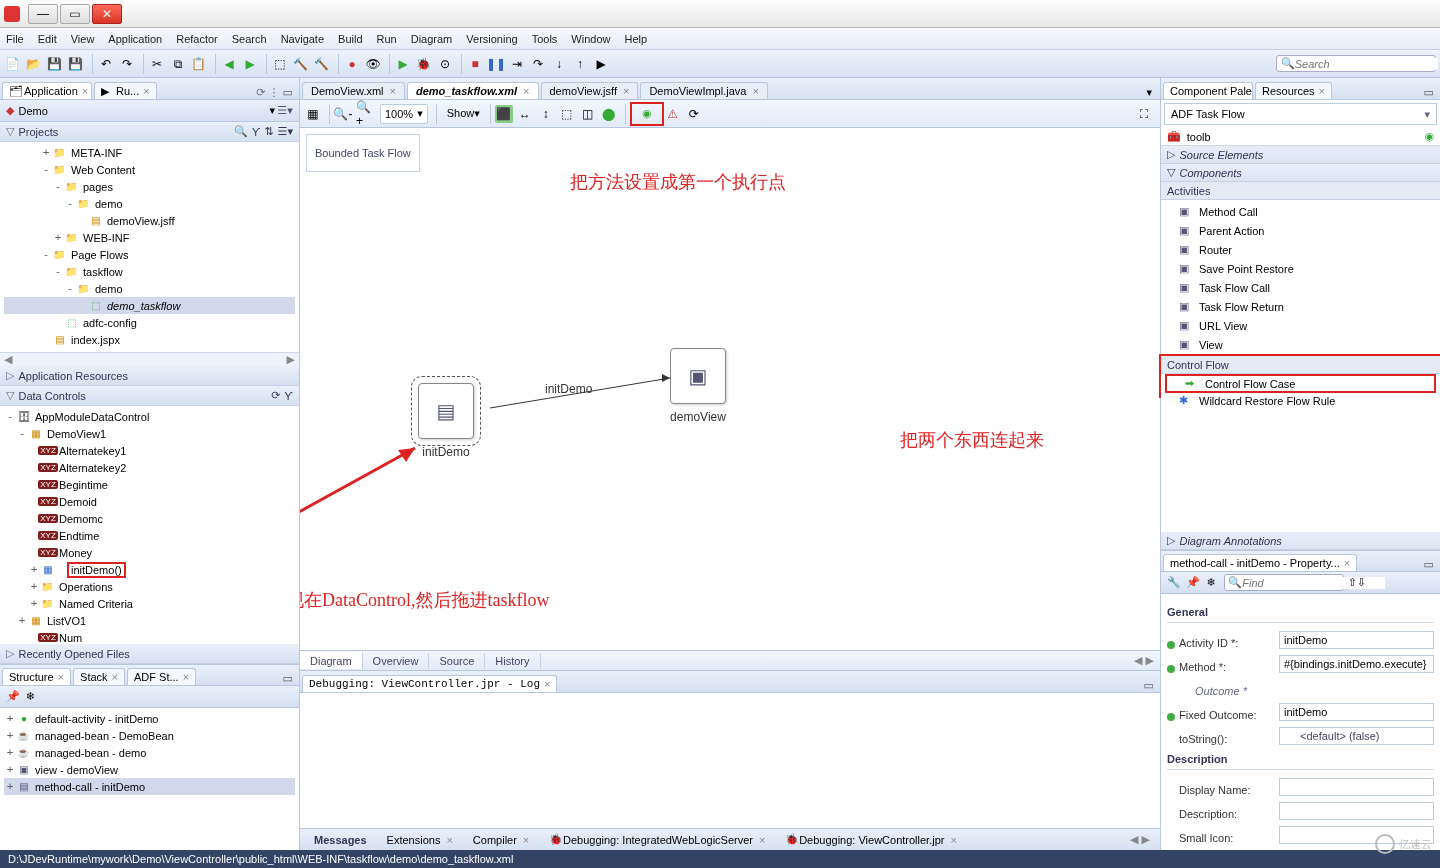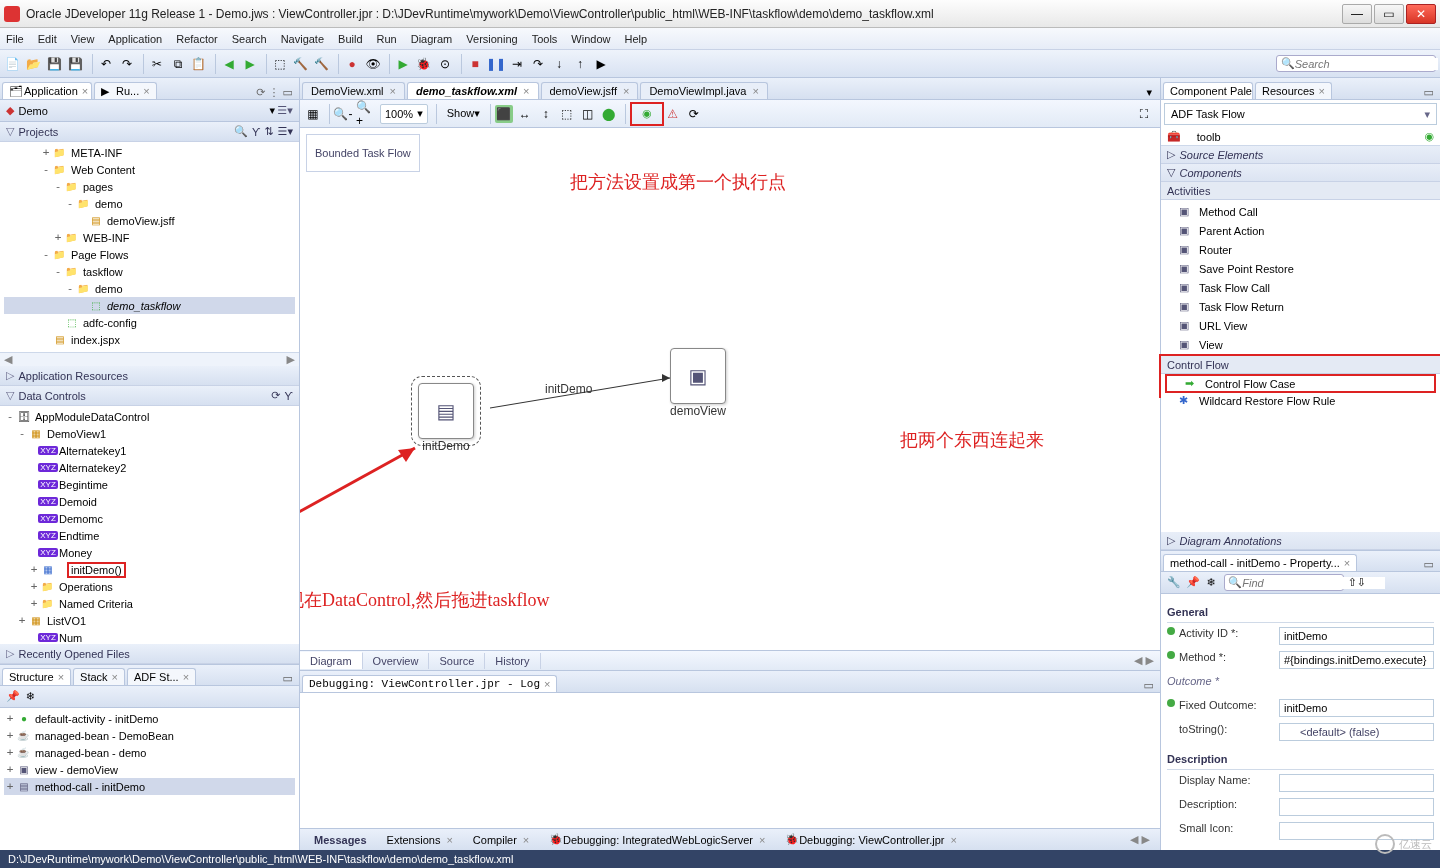--- a/index.html
+++ b/index.html
@@ -27,76 +27,75 @@
 .ptab .x{margin-left:4px;color:#888}
 .ptab .pic{width:12px;height:12px;margin-right:3px;display:inline-block}
 .panel-min{margin-left:auto;padding:0 4px;color:#666}
 .panel-header{height:22px;background:linear-gradient(#eaf0fa,#d6e0f0);border-bottom:1px solid #b8c6de;display:flex;align-items:center;padding:0 6px}
 .panel-header .hbtn{width:16px;height:16px;margin-left:2px;display:flex;align-items:center;justify-content:center;color:#557}
 .tree{padding:2px 4px;overflow:auto;flex:1;font-family:"Courier New",monospace;font-size:12px}
 .tree .row{display:flex;align-items:center;height:17px;white-space:nowrap}
 .tree .tw{width:12px;text-align:center;color:#666;font-family:monospace;cursor:default}
 .tree .ic{width:16px;height:14px;margin-right:3px;display:inline-flex;align-items:center;justify-content:center;font-size:10px}
 .folder{color:#c49b3f}
-.xyzbox{background:#6d28d9;color:#fff;font-size:8px;padding:0 2px;border-radius:2px;font-family:sans-serif}
+.xyzbox{background:#7f1d1d;color:#fff;font-size:8px;padding:0 2px;border-radius:2px;font-family:sans-serif}
 .tree .sel{background:#d0d8ea}
 .tree .hilite{border:2px solid #d22;padding:0 2px;margin:-2px 8px}
 .acc-hdr{height:20px;background:linear-gradient(#eaf0fa,#d6e0f0);border-bottom:1px solid #c8d2e6;display:flex;align-items:center;padding:0 6px;color:#335}
 .acc-hdr .arrow{margin-right:4px;color:#668}
 .editor-tabs{display:flex;background:linear-gradient(#eaf0fa,#d6e0f0);border-bottom:1px solid #b8c6de;height:22px;align-items:flex-end;padding:0 2px;overflow:hidden}
 .etab{padding:2px 8px;background:#e8eef8;border:1px solid #b8c6de;border-bottom:none;border-radius:3px 3px 0 0;margin-right:2px;display:flex;align-items:center;font-family:"Courier New",monospace;white-space:nowrap}
 .etab.active{background:#fff;font-weight:bold;font-style:italic}
 .etab .x{margin-left:6px;color:#888;font-family:sans-serif;font-weight:normal;font-style:normal}
 .editor-toolbar{height:28px;background:linear-gradient(#f3f7fe,#e2eaf6);border-bottom:1px solid #b8c6de;display:flex;align-items:center;padding:0 4px}
 .zoom{display:flex;align-items:center;background:#fff;border:1px solid #bcd;border-radius:2px;padding:0 4px;height:20px;margin:0 4px}
 .canvas{flex:1;position:relative;background:#fff;overflow:hidden}
 .canvas .bft{position:absolute;left:6px;top:6px;background:#fff;border:1px solid #c8d2e6;padding:12px 8px;color:#446}
 .node{position:absolute;display:flex;flex-direction:column;align-items:center}
 .nodebox{width:56px;height:56px;background:#fff;border:1px solid #888;border-radius:4px;display:flex;align-items:center;justify-content:center;box-shadow:1px 1px 3px rgba(0,0,0,.2)}
 .nodebox.sel{outline:1px dashed #555;outline-offset:6px}
 .greenhalo{position:absolute;width:100px;height:100px;border-radius:50%;background:radial-gradient(circle,#c4e6b8 0%,#c4e6b8 50%,transparent 70%);z-index:-1}
-.nodelabel{font-size:12px;color:#333}
+.nodelabel{margin-top:6px;font-size:12px;color:#333}
 .flowlabel{position:absolute;font-size:12px;color:#333}
 .redbox{position:absolute;border:2px solid #d22}
 .redtext{position:absolute;color:#d22;font-size:18px;font-family:"Microsoft YaHei"}
 .bottom-tabs{display:flex;background:linear-gradient(#f3f7fe,#e2eaf6);border-top:1px solid #b8c6de;height:20px;align-items:center}
 .btab{padding:2px 10px;color:#446;border-right:1px solid #c8d2e6}
 .btab.active{background:#fff;border-top:1px solid #fff;margin-top:-1px}
 .logpanel{height:180px;display:flex;flex-direction:column;border-top:1px solid #b8c6de}
 .logbody{flex:1;background:#fff}
 .palette-sel{height:22px;background:#fff;border:1px solid #bcd;margin:3px;padding:2px 6px;display:flex;align-items:center}
 .palette-sel .dd{margin-left:auto;color:#668}
 .palhdr{height:18px;background:linear-gradient(#e8eef8,#dce4f2);border-bottom:1px solid #c8d2e6;display:flex;align-items:center;padding:0 6px;color:#335;font-style:italic}
 .palhdr .arrow{margin-right:4px;font-style:normal}
 .pallist{padding:2px 0}
 .palitem{display:flex;align-items:center;padding:2px 6px 2px 18px;height:19px}
 .palitem .pic{width:14px;height:14px;margin-right:6px}
 .palitem.boxed{border:2px solid #d22;margin:-2px 4px}
 .propgrid{padding:4px 6px}
-.proprow{display:flex;align-items:flex-start;height:22px;margin-bottom:2px}
+.proprow{display:flex;align-items:flex-end;height:22px;margin-bottom:2px}
 .proprow .lbl{width:100px;color:#333}
 .proprow .bullet{width:8px;height:8px;border-radius:50%;background:#4a4;margin-right:4px}
 .proprow input{flex:1;border:1px solid #bcd;padding:2px 4px;background:#fff;font-family:inherit}
 .proprow .static{flex:1;padding:2px 20px;color:#446}
 .sect{font-weight:bold;color:#335;border-bottom:1px solid #d0dae8;padding:4px 0;margin:4px 0}
 .statusbar{height:18px;background:#346;color:#fff;display:flex;align-items:center;padding:0 8px;font-size:11px}
 .msgstrip{height:22px;background:linear-gradient(#eaf0fa,#d6e0f0);border-top:1px solid #b8c6de;display:flex;align-items:center;padding:0 4px}
 .msgtab{padding:2px 10px;display:flex;align-items:center;font-family:"Courier New",monospace}
 .msgtab.first{font-weight:bold;color:#335;font-family:sans-serif}
 .msgtab .x{margin-left:6px;color:#888}
 .watermark{position:fixed;right:8px;bottom:14px;color:#bbb;font-size:16px;display:flex;align-items:center;font-family:"Microsoft YaHei"}
 .watermark .logo{width:20px;height:20px;border:2px solid #bbb;border-radius:50%;margin-right:4px;position:relative}
 svg.arrow-svg{position:absolute;top:0;left:0;pointer-events:none}
 </style>
 </head>
 <body>
 
 <div class="titlebar">
   <span class="icon"></span>
-  <span class="title">Oracle JDeveloper 11g Release 1 - Demo.jws : ViewController.jpr : D:\JDevRuntime\mywork\Demo\ViewController\public_html\WEB-INF\taskflow\demo\demo_taskflow.xml</span>
   <div class="winbtns">
     <div class="winbtn">—</div>
     <div class="winbtn">▭</div>
     <div class="winbtn close">✕</div>
   </div>
 </div>
 
 <div class="menubar">
   <span>File</span>
   <span>Edit</span>
@@ -609,21 +608,21 @@
           <span class="x">×</span>
         </div>
     <span class="panel-min">▭</span>
   </div>
   <div class="palette-sel">
         <span>ADF Task Flow</span>
         <span class="dd">▾</span>
       </div>
   <div style="display:flex;align-items:center;padding:2px 6px;border-bottom:1px solid #cdd8ea">
     <span>🧰</span>
-    <span style="margin-left:16px">toolb</span>
+    <span style="margin-left:6px">toolb</span>
     <span style="flex:1"></span>
     <span style="color:#3a3">◉</span>
   </div>
   <div class="palhdr">
         <span class="arrow">▷</span>
         <span>Source Elements</span>
       </div>
   <div class="palhdr">
         <span class="arrow">▽</span>
         <span>Components</span>
@@ -709,21 +708,21 @@
           <span class="bullet"></span>
           <span class="lbl">Activity ID *:</span>
           <input value="initDemo" style="">
         </div>
     <div class="proprow">
           <span class="bullet"></span>
           <span class="lbl">Method *:</span>
           <input value="#{bindings.initDemo.execute}" style="">
         </div>
     <div class="proprow">
-          <span class="lbl" style="font-style:italic;color:#668;margin-left:0">Outcome *</span>
+          <span class="lbl" style="font-style:italic;color:#668;margin-left:28px">Outcome *</span>
         </div>
     <div class="proprow">
           <span class="bullet"></span>
           <span class="lbl">Fixed Outcome:</span>
           <input value="initDemo" style="">
         </div>
     <div class="proprow">
           <span style="width:12px"></span>
           <span class="lbl">toString():</span>
           <span class="static" style="border:1px solid #bcd;background:#fff">&lt;default&gt; (false)</span>

